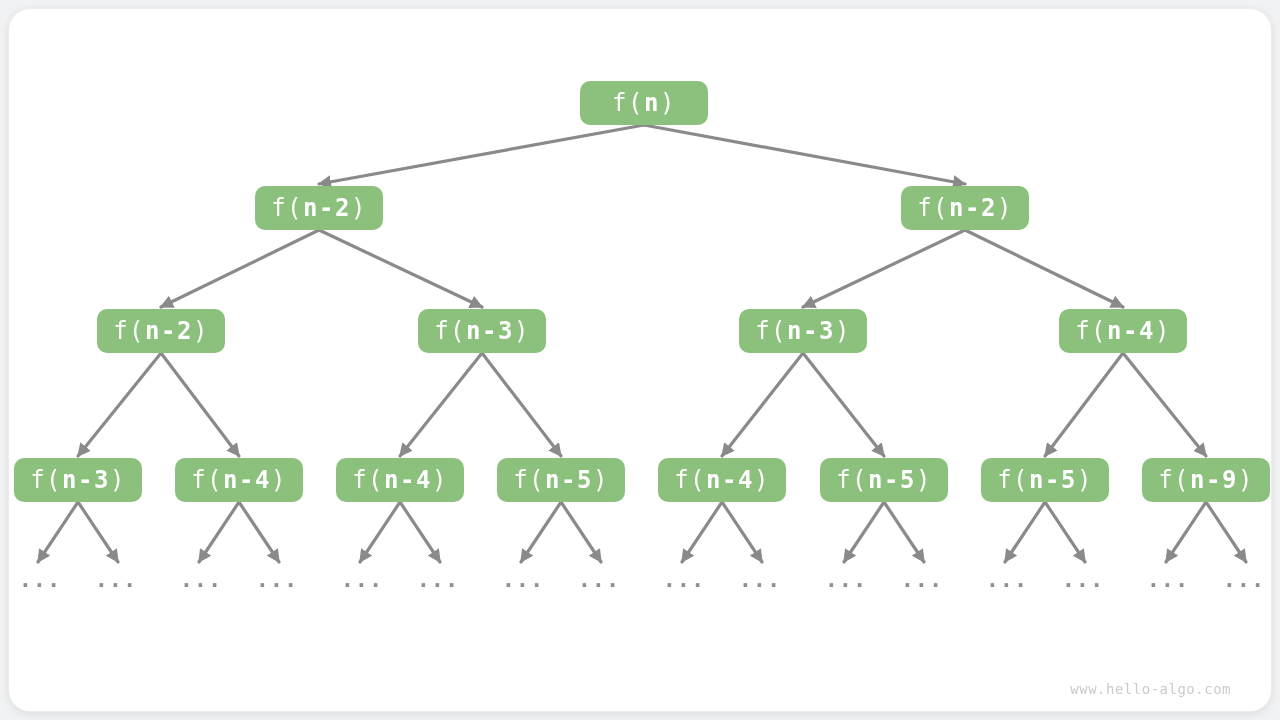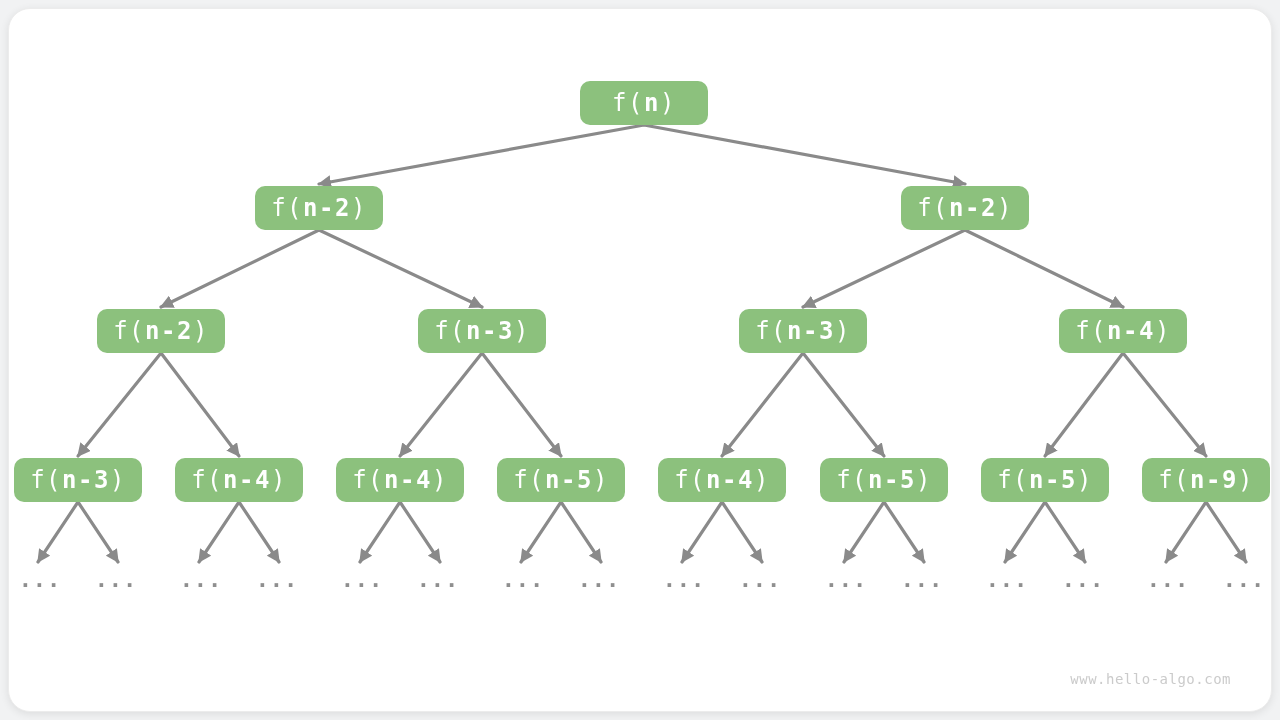--- a/index.html
+++ b/index.html
@@ -48,21 +48,21 @@
     width:56px;height:30px;
     line-height:30px;
     text-align:center;
     font-size:22px;
     font-weight:bold;
     color:var(--dotgray);
     letter-spacing:1px;
   }
   .watermark{
     position:absolute;
-    right:40px;bottom:24px;
+    right:40px;bottom:14px;
     font-size:14px;
     color:var(--watermark);
     letter-spacing:0.5px;
   }
 </style>
 </head>
 <body>
 
 <div class="card">
 

